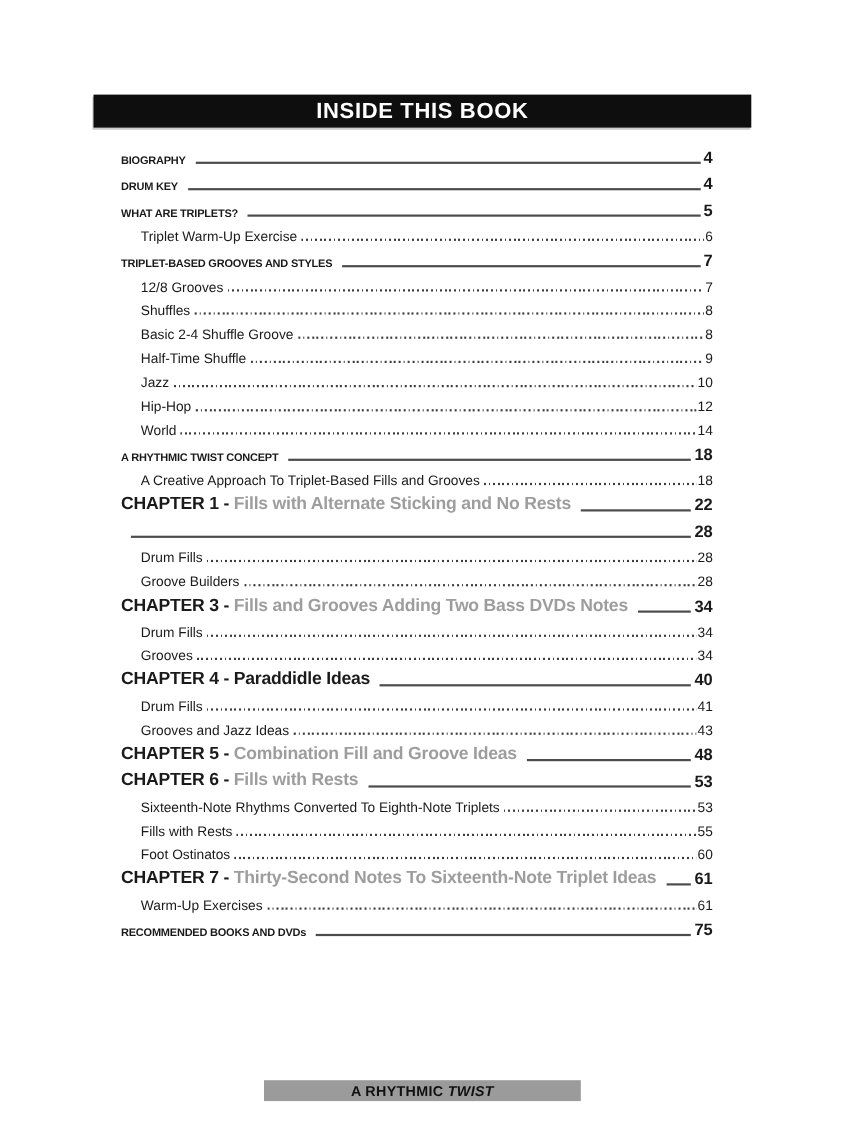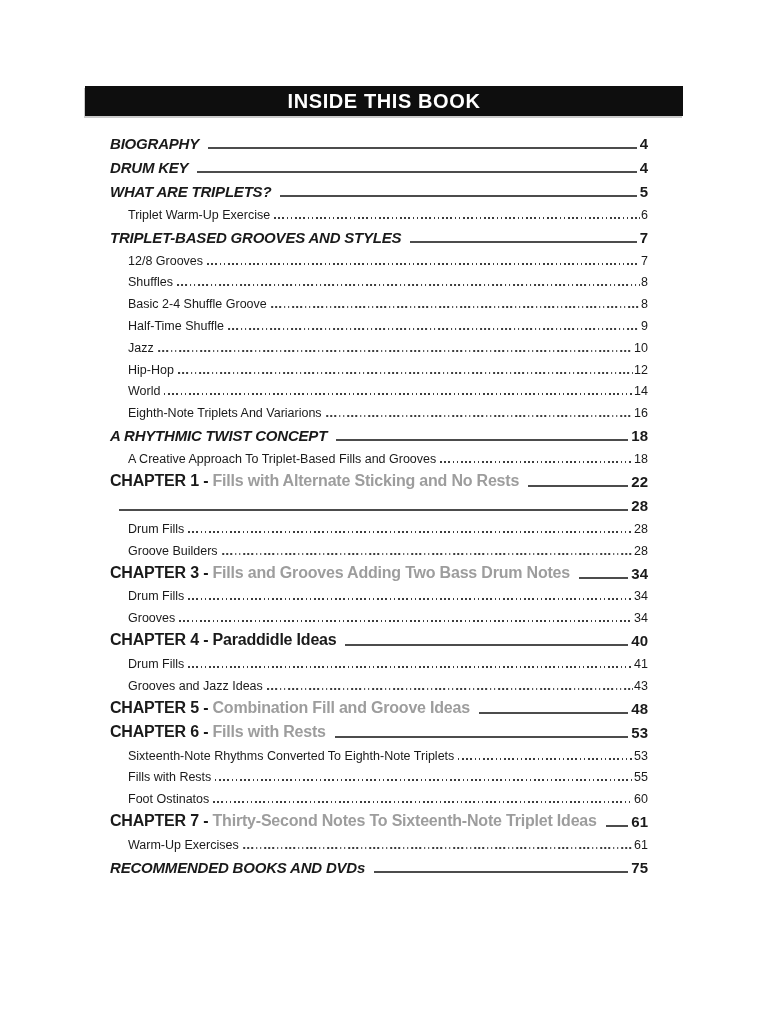--- a/index.html
+++ b/index.html
@@ -40,23 +40,22 @@
   .row {
     display: flex;
     align-items: flex-end;
     white-space: nowrap;
   }
   .row-main, .row-chapter { height: 24px; }
   .row-sub { height: 21.8px; padding-left: 18px; }
   .row .label, .row .clabel { flex-shrink: 0; }
   .row-main .label {
     font-weight: bold;
-    font-size: 15px;
+    font-size: 10px;
     letter-spacing: -0.2px;
-    font-style: italic;
   }
   .row-chapter .clabel {
     font-weight: bold;
     font-size: 16px;
     letter-spacing: -0.2px;
   }
   .row-chapter .ctitle { color: var(--chapter-gray, #9d9d9d); }
   .row-chapter .ctitle.black { color: #1a1a1a; }
   .row-sub .label {
     font-size: 12.5px;
@@ -166,25 +165,20 @@
       <div class="row row-sub">
         <span class="label">Hip-Hop</span>
         <span class="leader dotted"></span>
         <span class="page-num">12</span>
       </div>
       <div class="row row-sub">
         <span class="label">World</span>
         <span class="leader dotted"></span>
         <span class="page-num">14</span>
       </div>
-      <div class="row row-sub">
-        <span class="label">Eighth-Note Triplets And Variarions</span>
-        <span class="leader dotted"></span>
-        <span class="page-num">16</span>
-      </div>
       <div class="row row-main">
         <span class="label">A RHYTHMIC TWIST CONCEPT</span>
         <span class="leader solid"></span>
         <span class="page-num">18</span>
       </div>
       <div class="row row-sub">
         <span class="label">A Creative Approach To Triplet-Based Fills and Grooves</span>
         <span class="leader dotted"></span>
         <span class="page-num">18</span>
       </div>
@@ -201,21 +195,21 @@
         <span class="label">Drum Fills</span>
         <span class="leader dotted"></span>
         <span class="page-num">28</span>
       </div>
       <div class="row row-sub">
         <span class="label">Groove Builders</span>
         <span class="leader dotted"></span>
         <span class="page-num">28</span>
       </div>
       <div class="row row-chapter">
-        <span class="clabel"><span class="cprefix">CHAPTER 3 -</span> <span class="ctitle ">Fills and Grooves Adding Two Bass Drum Notes</span></span>
+        <span class="clabel"><span class="cprefix">CHAPTER 3 -</span> <span class="ctitle ">Fills and Grooves Adding Two Bass DVDs Notes</span></span>
         <span class="leader solid"></span>
         <span class="page-num">34</span>
       </div>
       <div class="row row-sub">
         <span class="label">Drum Fills</span>
         <span class="leader dotted"></span>
         <span class="page-num">34</span>
       </div>
       <div class="row row-sub">
         <span class="label">Grooves</span>
@@ -272,14 +266,17 @@
         <span class="leader dotted"></span>
         <span class="page-num">61</span>
       </div>
       <div class="row row-main">
         <span class="label">RECOMMENDED BOOKS AND DVDs</span>
         <span class="leader solid"></span>
         <span class="page-num">75</span>
       </div>
     </div>
 
+  <div class="footer-bar">
+    <span class="footer-text"><span>A RHYTHMIC</span>&nbsp;<span class="ital">TWIST</span></span>
+  </div>
 
 </div>
 
 </body></html>

